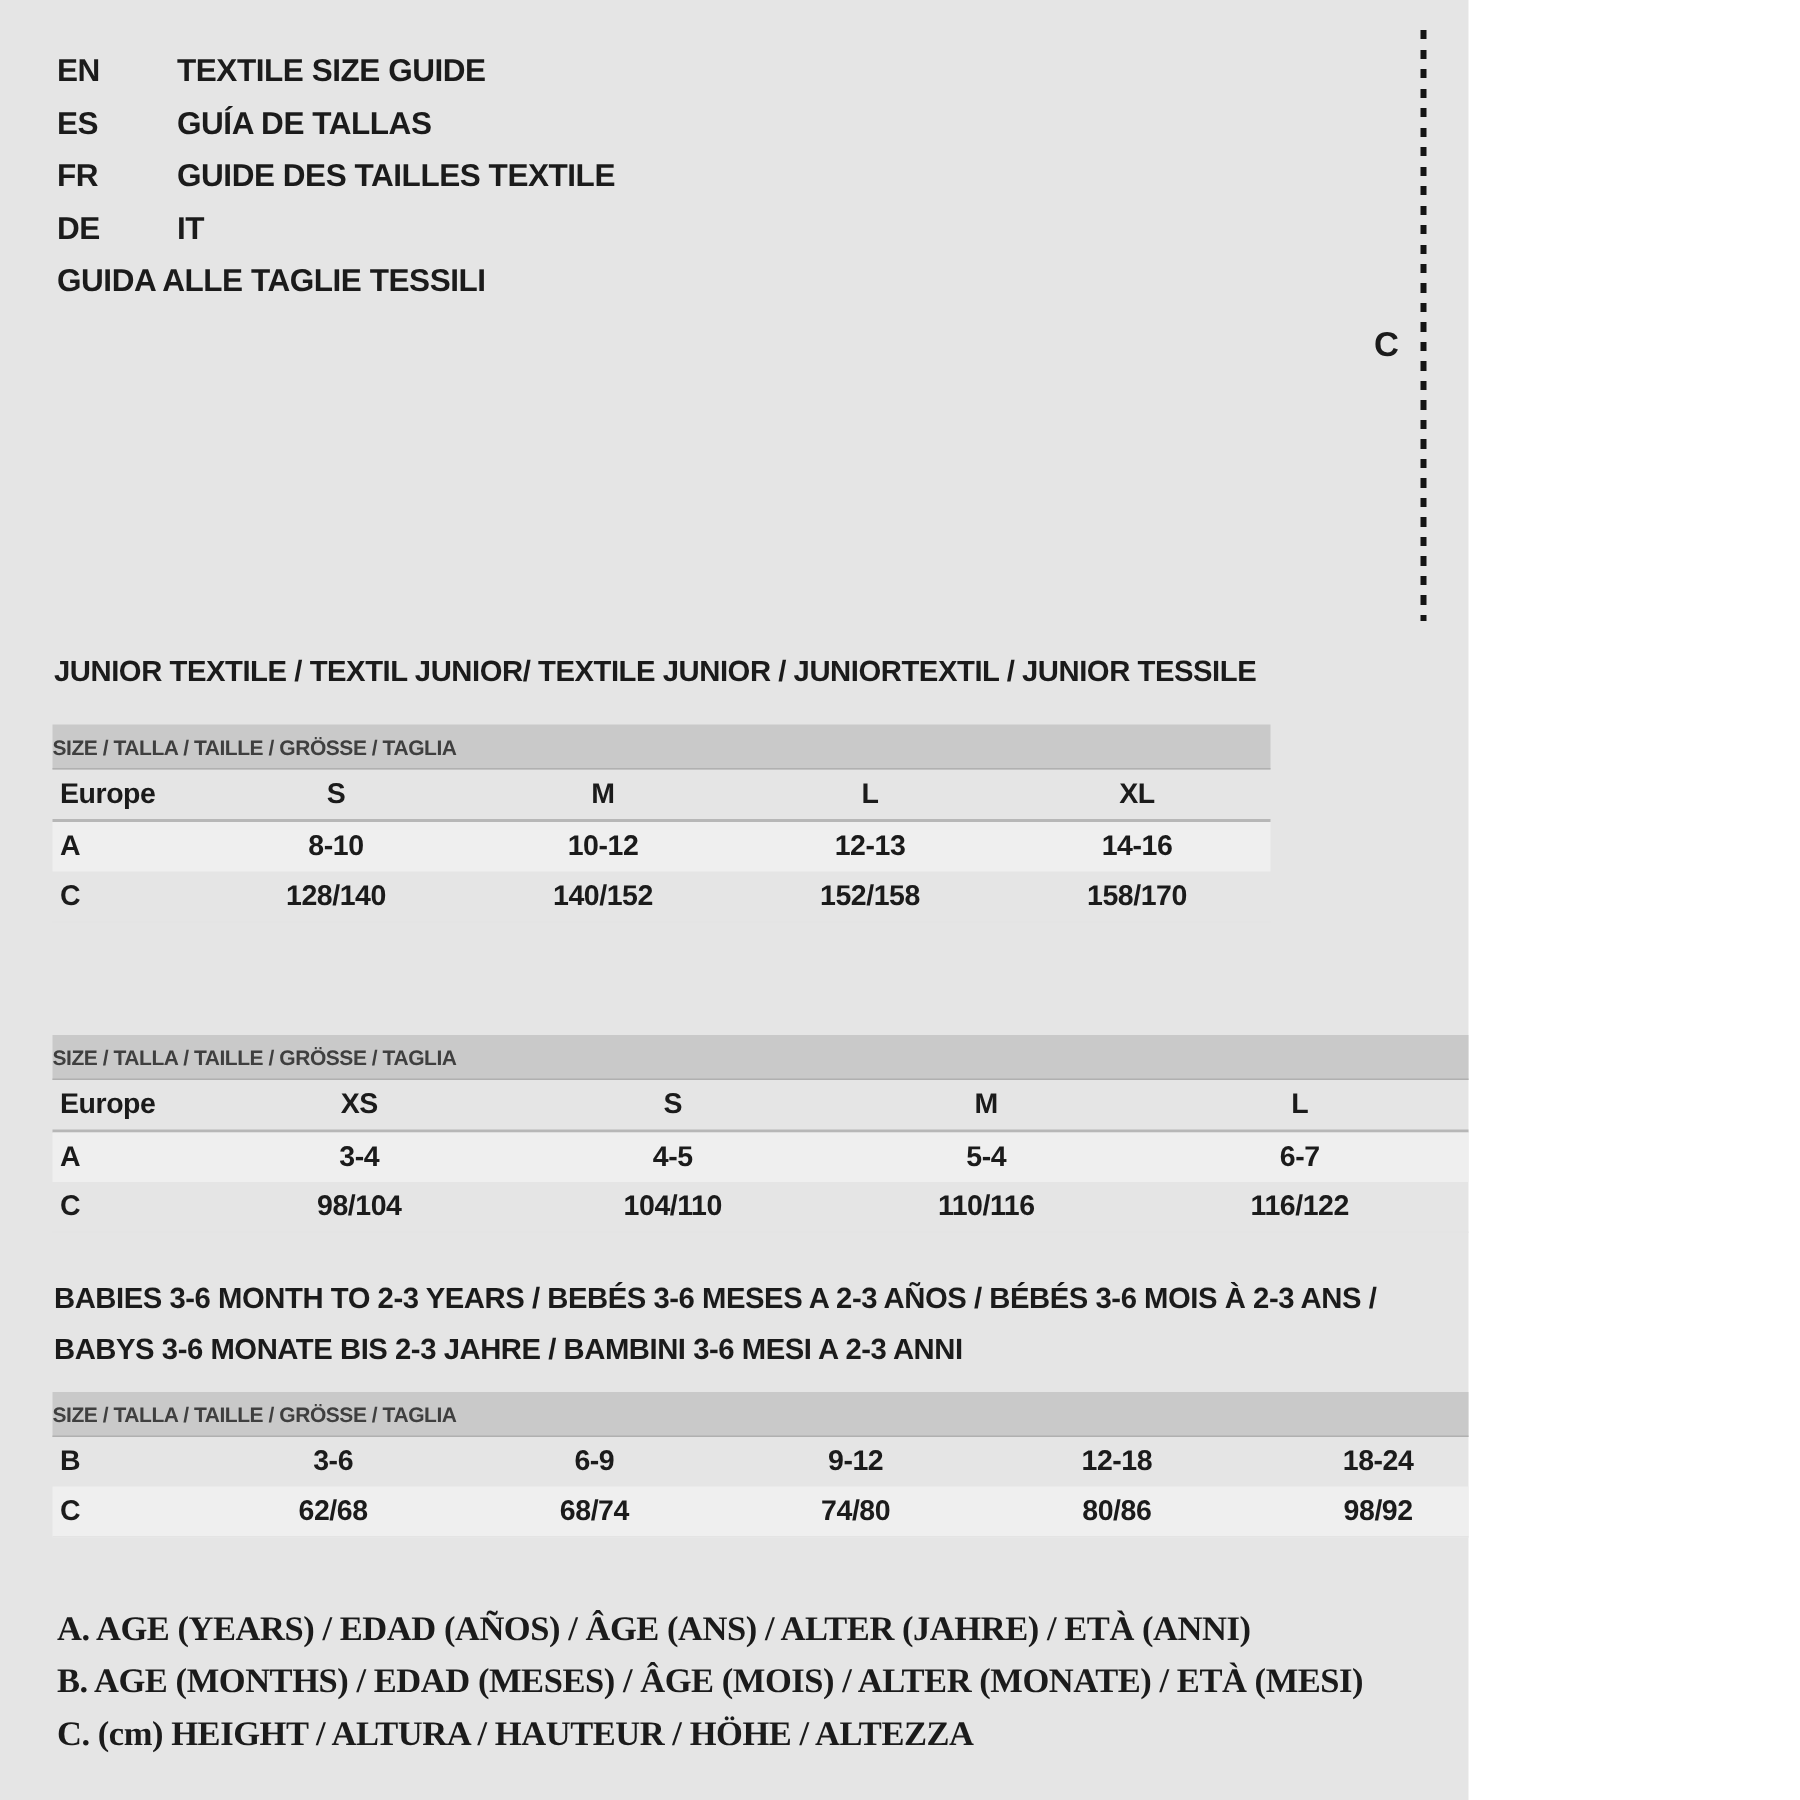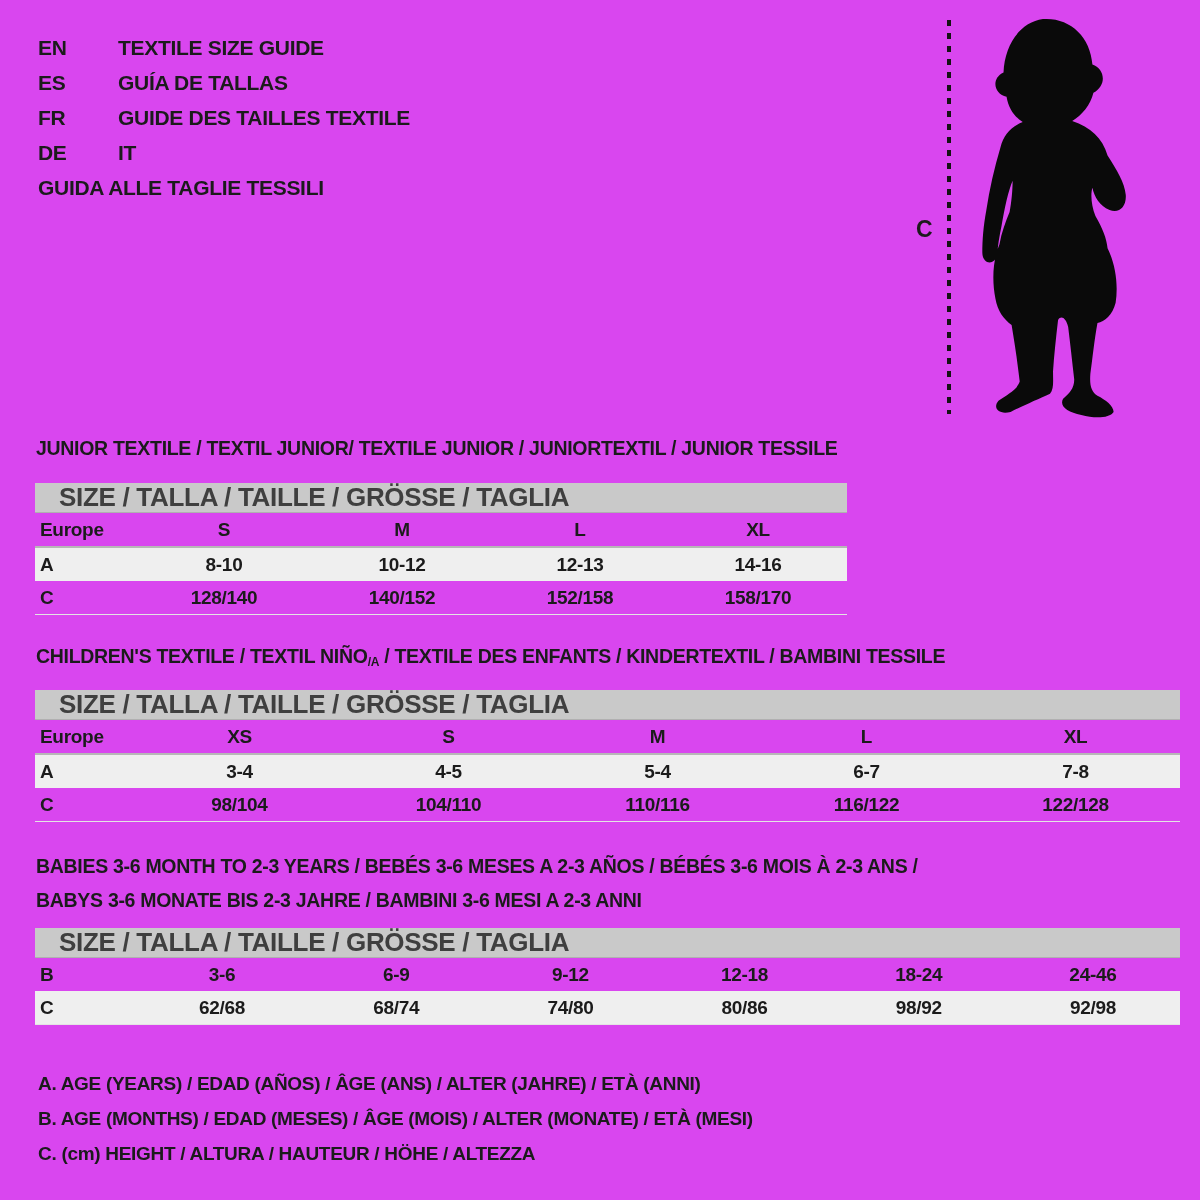--- a/index.html
+++ b/index.html
@@ -1,17 +1,17 @@
 <!DOCTYPE html>
 <html><head>
 <meta charset="utf-8">
 <style>
   html,body{margin:0;padding:0;}
   .canvas{
-    position:relative;width:1200px;height:1200px;background:#d946ef;
+    position:relative;width:979px;height:1200px;background:#e5e5e5;
     font-family:"Liberation Sans",sans-serif;color:#1b1b1b;overflow:hidden;
     letter-spacing:-0.3px;
   }
   
   .lang{
     position:absolute;left:38px;top:30px;
     display:grid;grid-template-columns:80px auto;
     font-size:21px;font-weight:700;line-height:35px;white-space:nowrap;
   }
   
@@ -28,34 +28,34 @@
   #t3-title-1{left:36px;top:855px;}
   #t3-title-2{left:36px;top:889px;}
   .sub{font-size:0.62em;vertical-align:-0.22em;font-weight:700;}
   
   .table{position:absolute;left:35px;}
   #t1{top:483px;width:812px;}
   #t2{top:690px;width:1145px;}
   #t3{top:928px;width:1145px;}
   .size-bar{
     height:30px;background:#c9c9c9;border-bottom:1px solid #b0b0b0;
-    display:flex;align-items:center;padding-left:24px;box-sizing:border-box;
-    font-size:26px;font-weight:700;color:#3f3f3f;white-space:nowrap;
+    display:flex;align-items:center;padding-left:0;box-sizing:border-box;
+    font-size:14px;font-weight:700;color:#3f3f3f;white-space:nowrap;
   }
   .t-row{display:grid;height:33px;align-items:center;font-size:19px;font-weight:700;}
   .cols-4{grid-template-columns:100px repeat(4,1fr);}
   .cols-5{grid-template-columns:100px repeat(5,1fr);}
   .cols-6{grid-template-columns:100px repeat(6,1fr);}
   .t-row .lbl{text-align:left;padding-left:5px;}
   .t-row .val{text-align:center;}
   .t-row.shaded{background:#efefef;}
   .t-row.europe{border-bottom:2px solid #b7b7b7;}
   .t-row.last{border-bottom:1px solid #e4e4e4;}
   
-  .legend-line{position:absolute;left:38px;font-size:19px;font-weight:700;white-space:nowrap;}
+  .legend-line{position:absolute;left:38px;font-size:23px;font-weight:700;white-space:nowrap;font-family:Liberation Serif, serif;}
   #leg-a{top:1073px;}
   #leg-b{top:1108px;}
   #leg-c{top:1143px;}
 </style>
 </head>
 <body>
 
 <div class="canvas">
 
   <div class="lang">
@@ -135,23 +135,20 @@
     </div>
     <div class="t-row cols-4 last">
       <div class="lbl">C</div>
       <div class="val">128/140</div>
       <div class="val">140/152</div>
       <div class="val">152/158</div>
       <div class="val">158/170</div>
     </div>
   </div>
 
-  <div class="t-title" id="t2-title">
-    <span>CHILDREN'S TEXTILE / TEXTIL NIÑO</span><span class="sub">/A</span><span> / TEXTILE DES ENFANTS / KINDERTEXTIL / BAMBINI TESSILE</span>
-  </div>
   <div class="table" id="t2">
     <div class="size-bar">SIZE / TALLA / TAILLE / GRÖSSE / TAGLIA</div>
     <div class="t-row cols-5 europe">
       <div class="lbl">Europe</div>
       <div class="val">XS</div>
       <div class="val">S</div>
       <div class="val">M</div>
       <div class="val">L</div>
       <div class="val">XL</div>
     </div>

